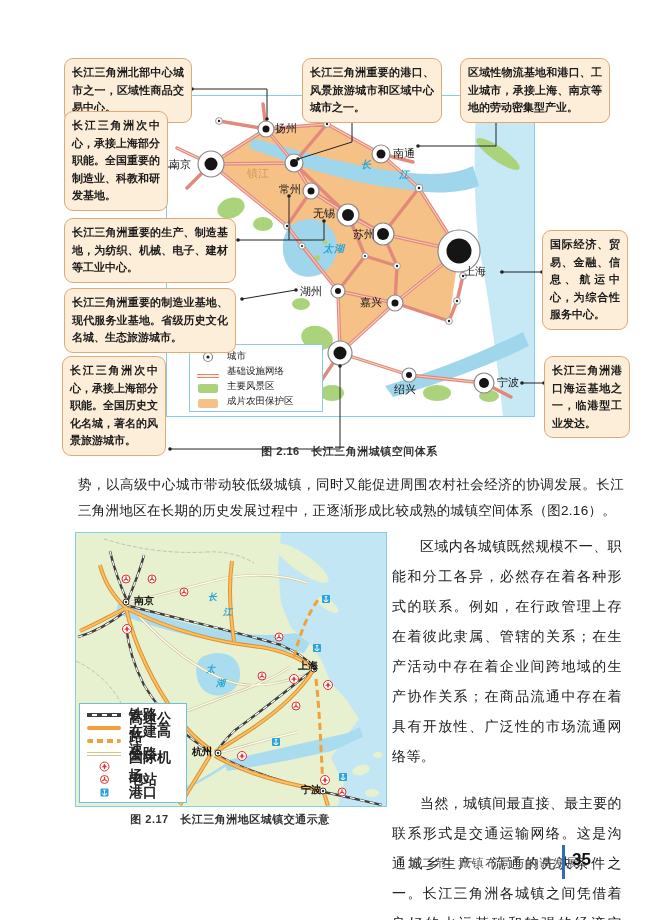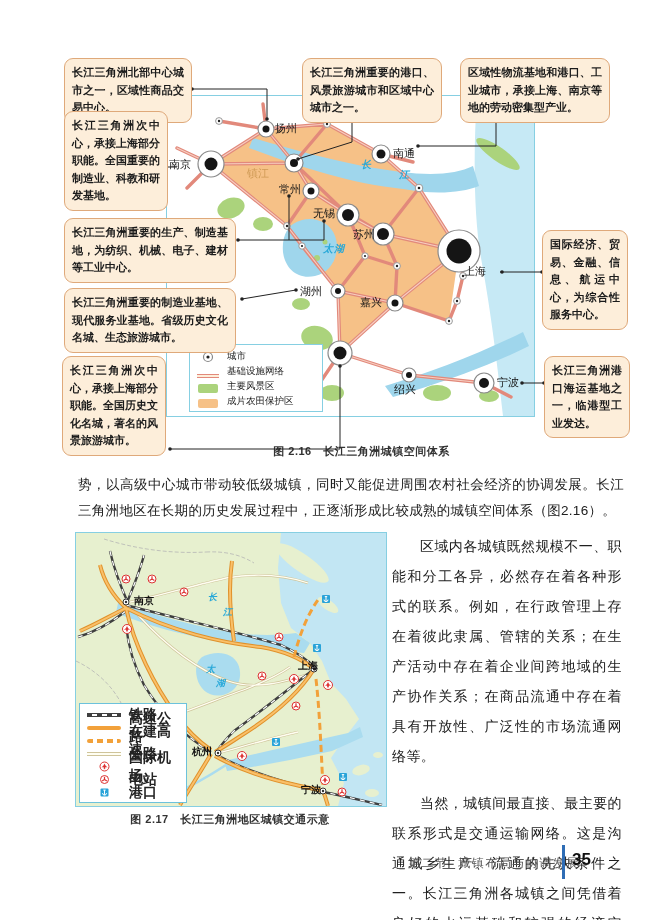--- a/index.html
+++ b/index.html
@@ -19,21 +19,21 @@
   .wl{position:absolute;font-size:10px;font-style:italic;font-weight:700;
       color:#27a8d8;white-space:nowrap;z-index:2;letter-spacing:1px;}
   .legend16{position:absolute;left:22px;top:248px;width:134px;height:68px;background:#fff;
             border:1px solid #86cfe2;z-index:2;padding:3px 6px;box-sizing:border-box;}
   .lrow16{display:flex;align-items:flex-end;height:15px;font-size:9.5px;font-weight:400;color:#222;}
   .lsym16{width:24px;margin-right:7px;display:flex;justify-content:center;align-items:center;flex:none;}
   .s16-net{width:22px;height:4px;border-top:1.5px solid #e2897b;border-bottom:1.5px solid #e2897b;box-sizing:border-box;background:#fdeeda;}
   .s16-scenic{width:20px;height:9px;background:#abd37c;border-radius:2px;}
   .s16-farm{width:20px;height:9px;background:#f6c187;border-radius:2px;}
   .caption{position:absolute;font-size:11px;font-weight:700;color:#333;text-align:center;letter-spacing:0.5px;}
-  .cap16{left:178px;width:367px;top:444px;}
+  .cap16{left:166px;width:367px;top:444px;}
   
   .para-main{position:absolute;left:78px;top:472px;width:546px;font-size:13.5px;
              line-height:26px;text-align:justify;color:#202020;letter-spacing:0.3px;}
   
   .frame17{position:absolute;left:75px;top:532px;width:310px;height:273px;
            border:1px solid #86cfe2;background:#e7f0cf;z-index:1;overflow:hidden;}
   .cl17{position:absolute;font-size:10px;font-weight:700;color:#111;white-space:nowrap;z-index:2;}
   .wl17{position:absolute;font-size:9px;font-style:italic;font-weight:700;color:#27a8d8;z-index:2;}
   .legend17{position:absolute;left:3px;top:170px;width:108px;height:100px;background:#fff;
             border:1px solid #6cc2dc;z-index:3;padding:4px 5px;box-sizing:border-box;}

